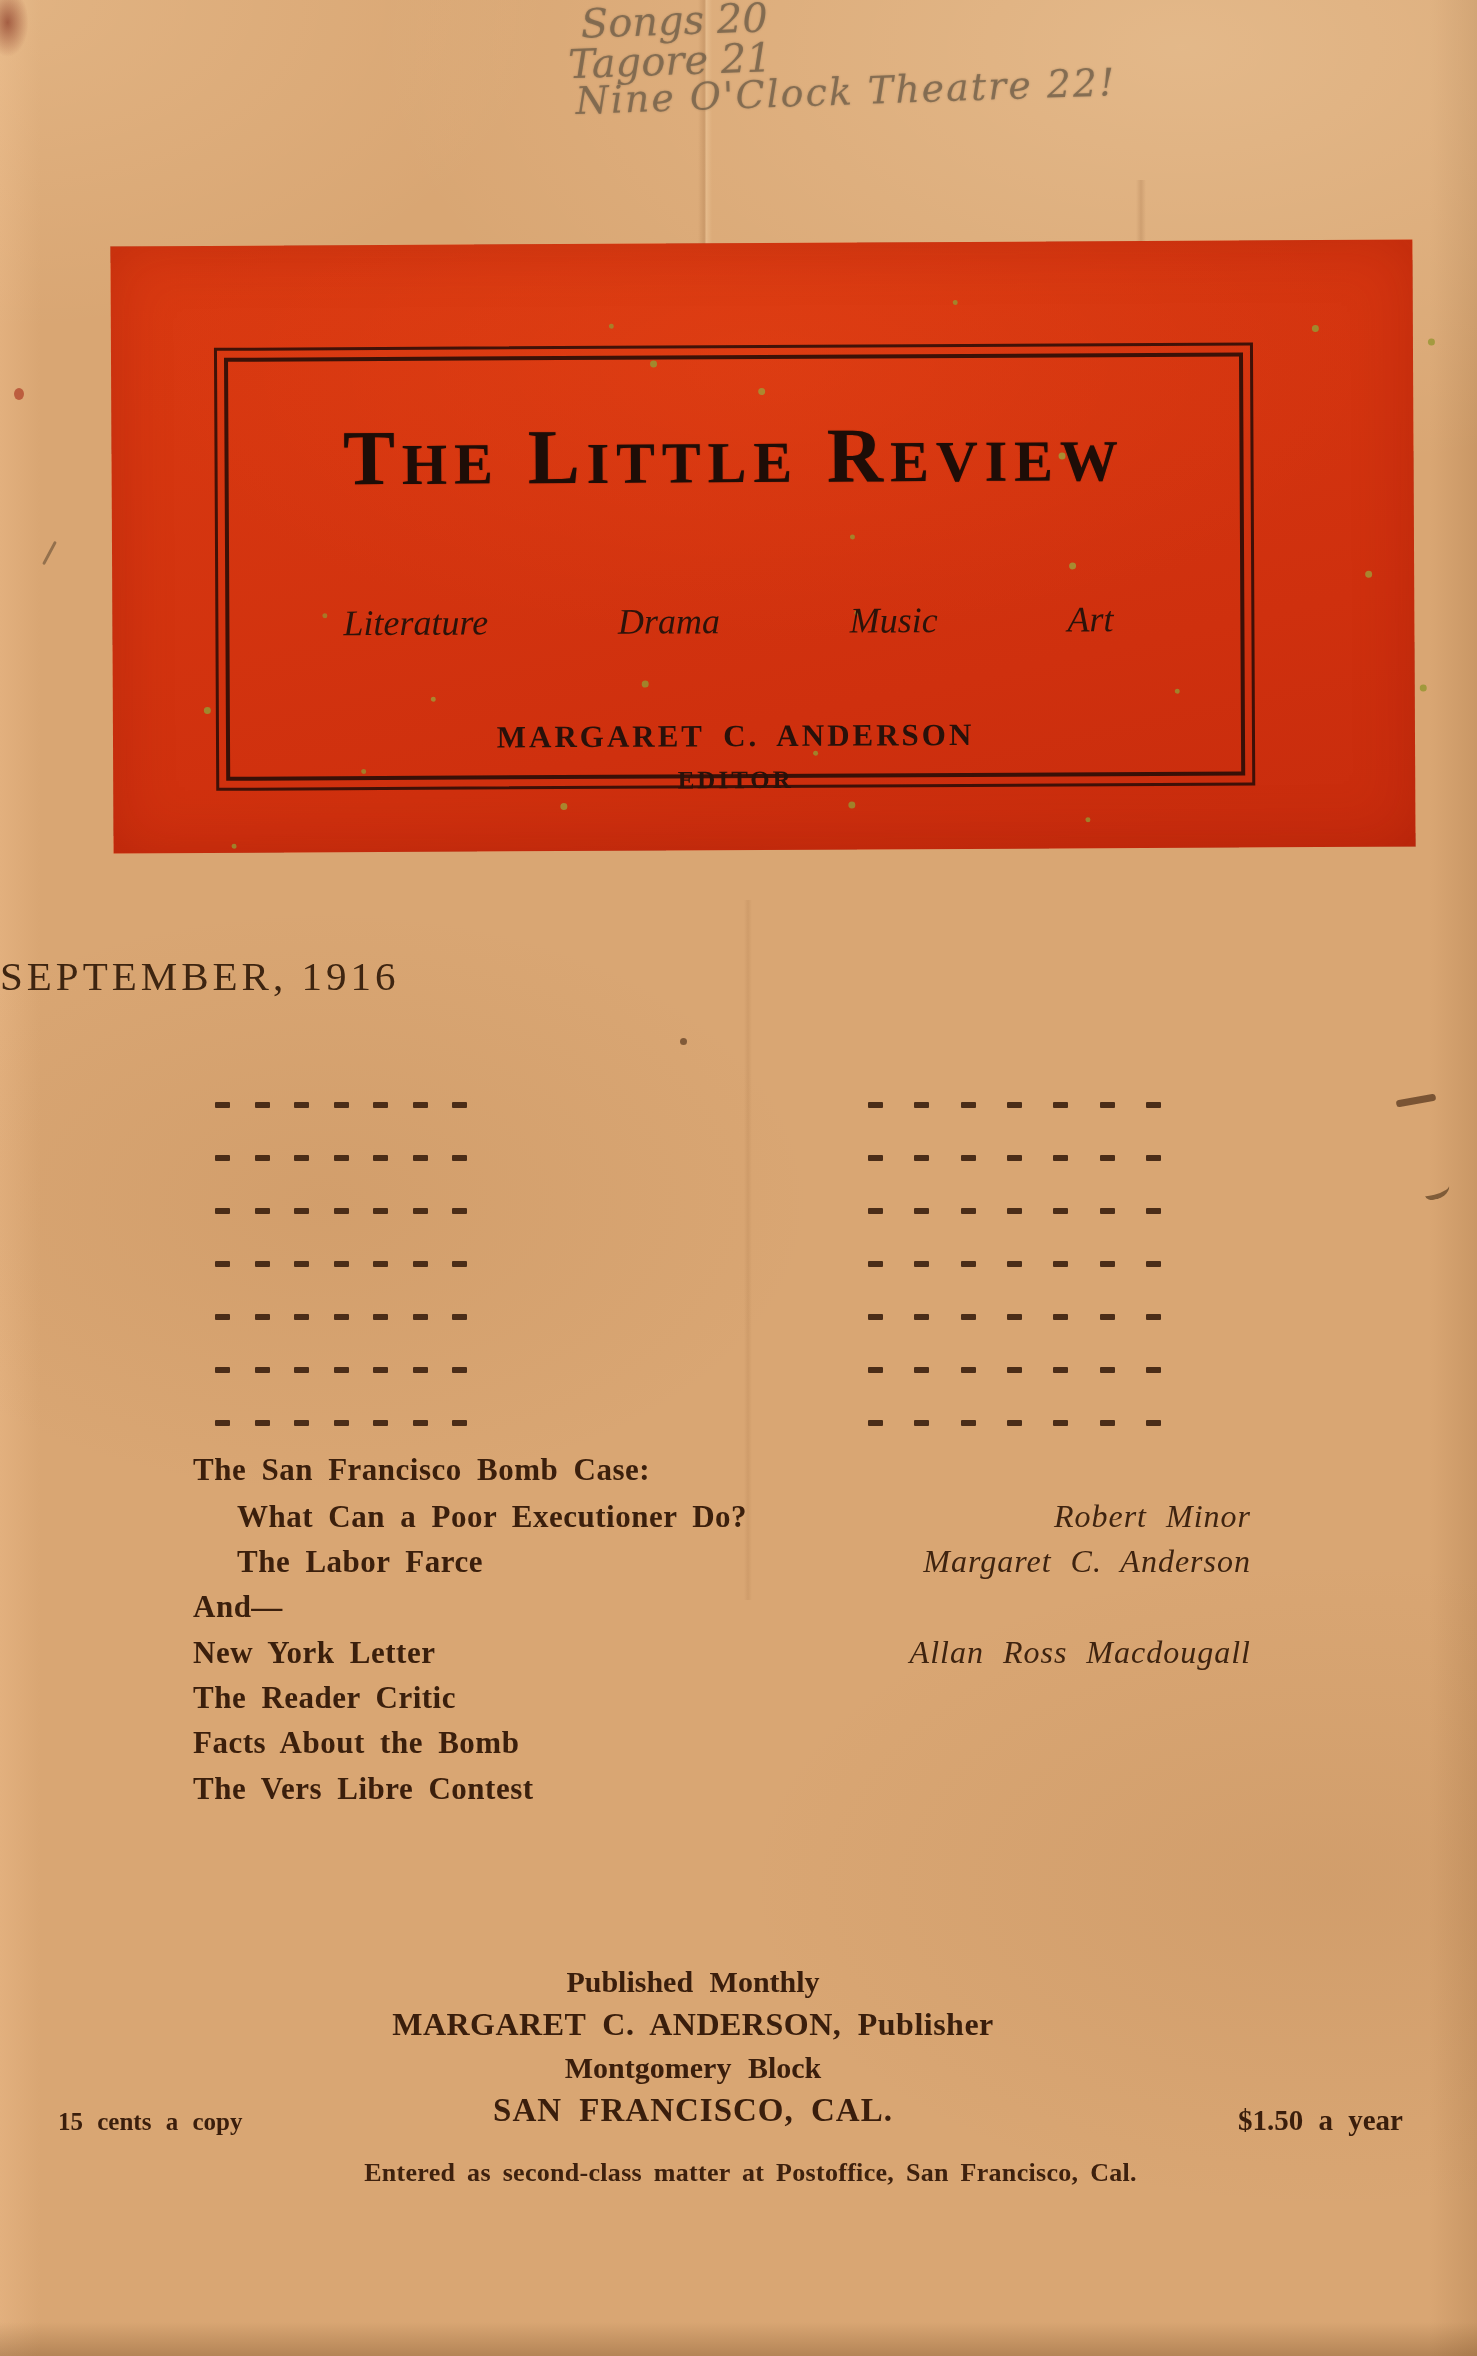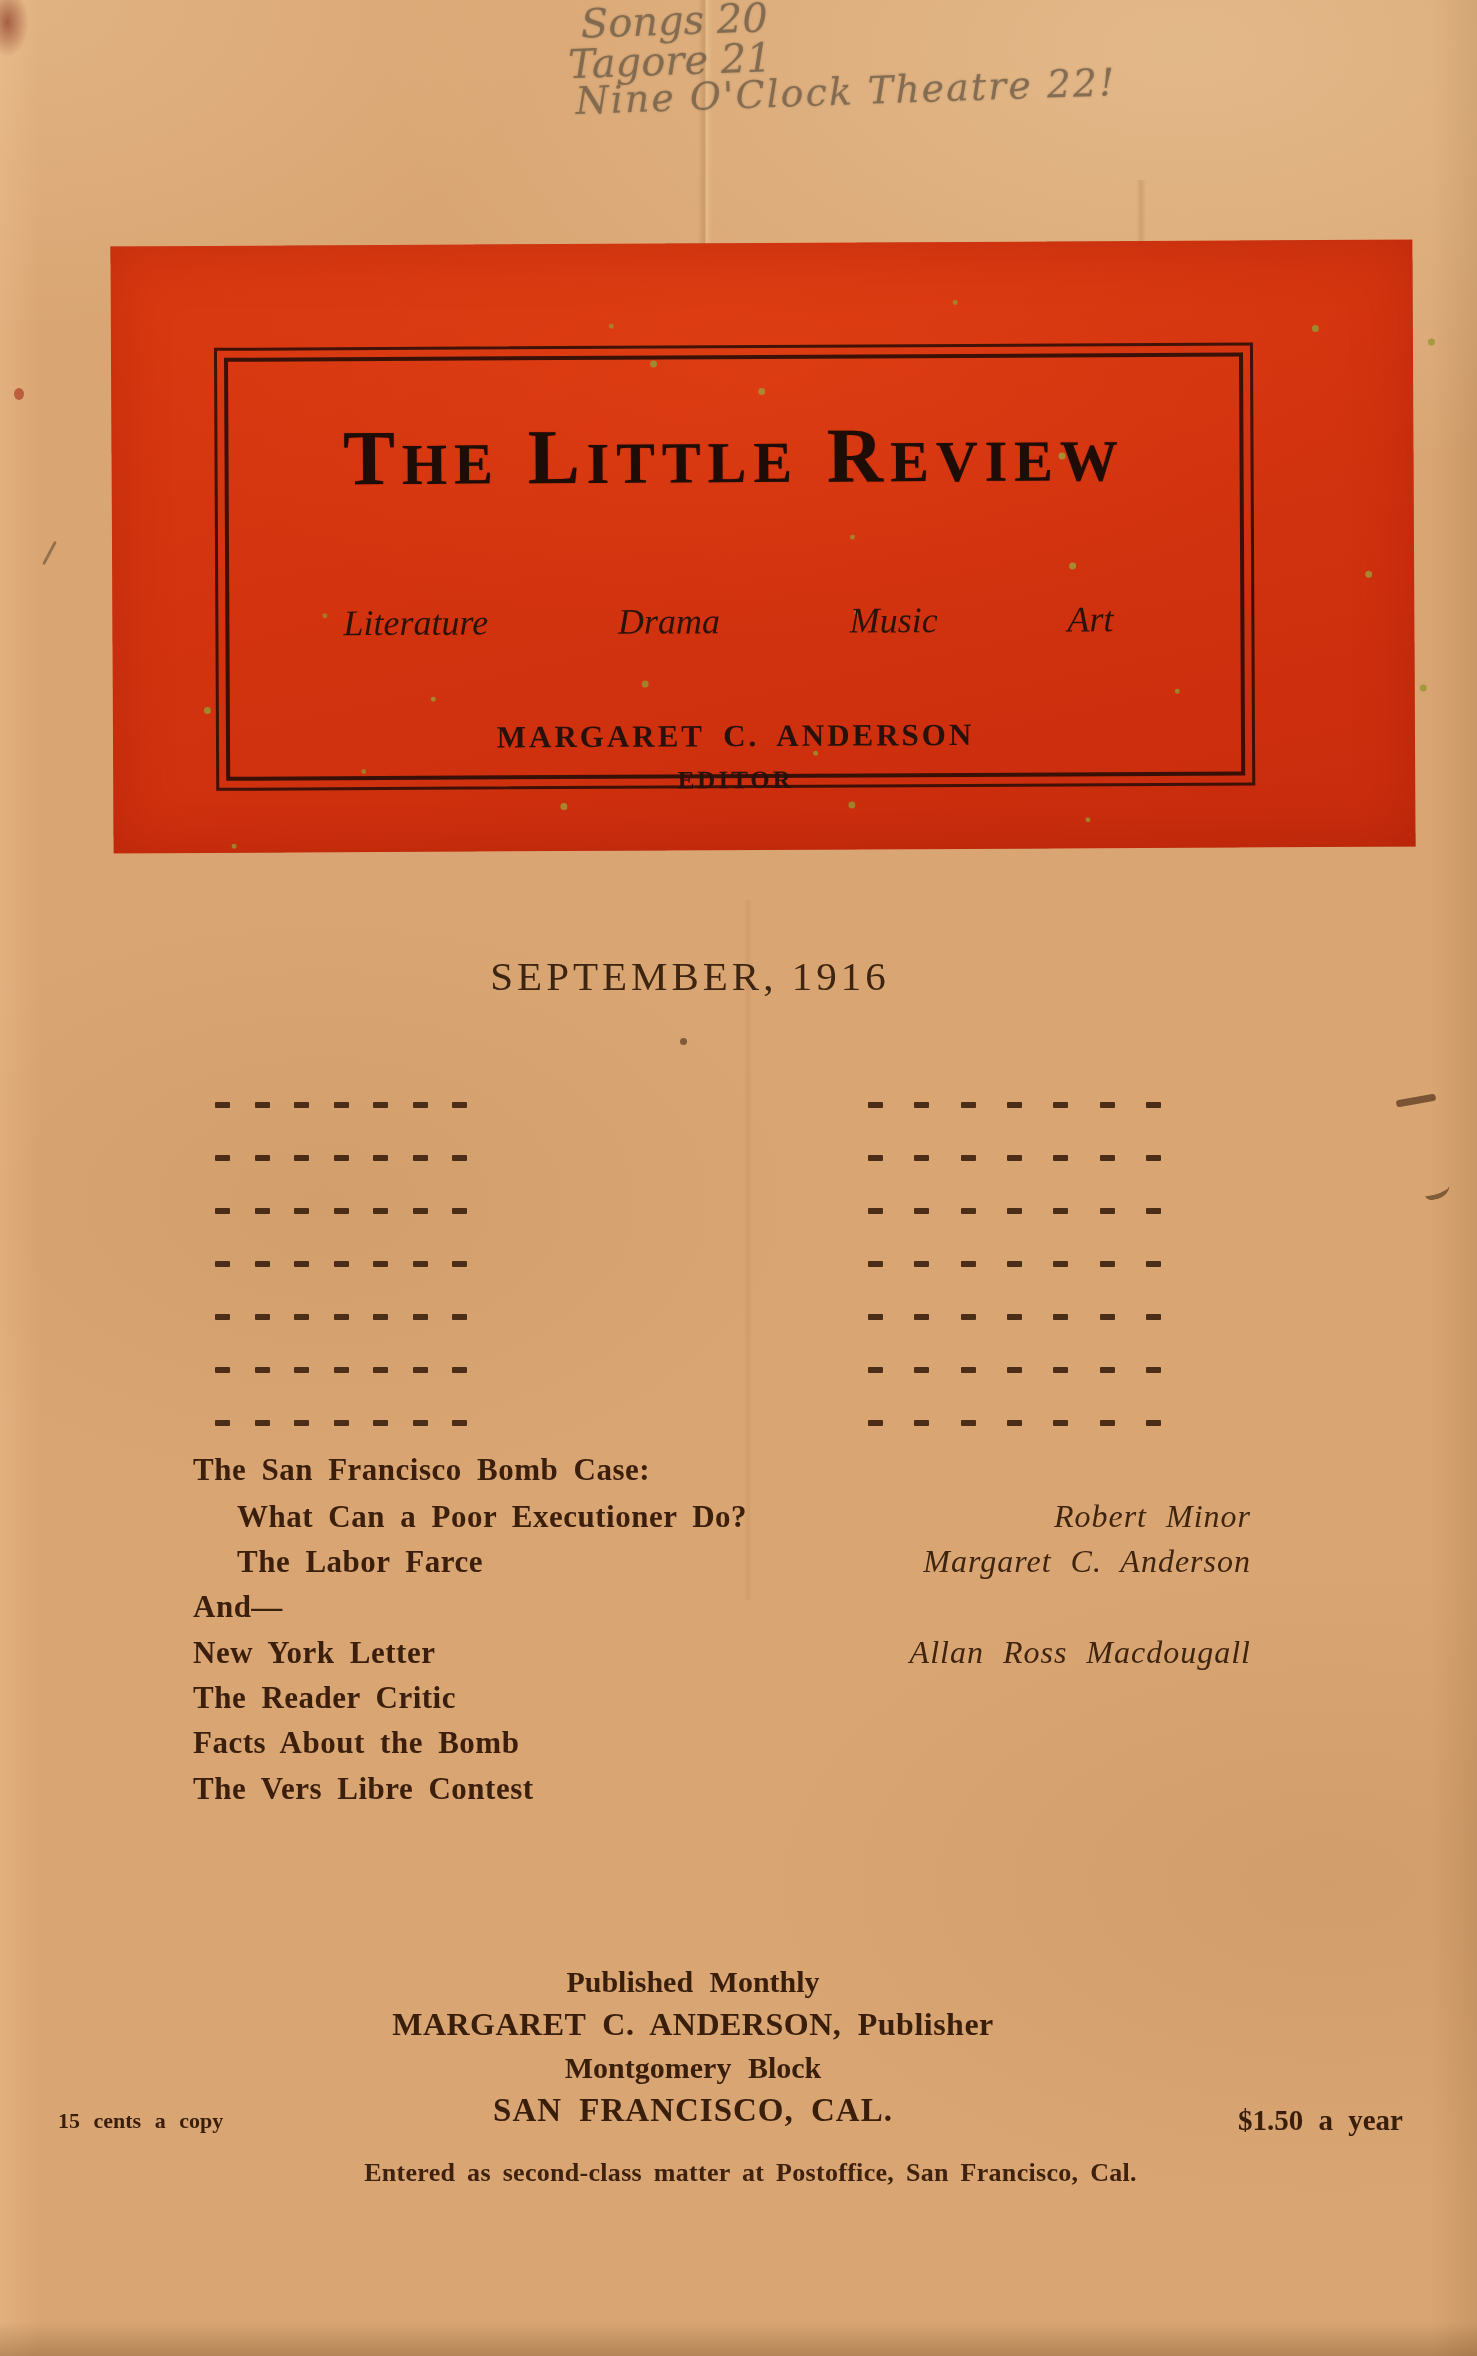--- a/index.html
+++ b/index.html
@@ -80,21 +80,21 @@
   .title-word::first-letter{font-size:1.34em;}
   .masthead-categories{position:absolute;left:125px;top:252px;width:770px;
     display:flex;justify-content:space-between;
     font-style:italic;font-size:36px;color:#2c130a;font-weight:500;}
   .masthead-editor{position:absolute;left:0;top:370px;width:100%;text-align:center;
     font-size:31px;letter-spacing:3px;word-spacing:8px;color:#28110a;font-weight:600;}
   .masthead-editor-title{position:absolute;left:0;top:418px;width:100%;text-align:center;
     font-size:25px;letter-spacing:3px;color:#28110a;font-weight:600;}
 
   
-  .issue-date{position:absolute;left:0;top:952px;width:1380px;text-align:center;
+  .issue-date{position:absolute;left:0;top:952px;width:1380px;
     font-size:41px;letter-spacing:4px;color:#3e2511;}
 
   
   .dash-grid{position:absolute;left:0;top:1102px;width:100%;}
   .dash-col{position:absolute;top:0;}
   .dash-col-left{left:215px;width:252px;}
   .dash-col-right{left:868px;width:293px;}
   .dash-row{display:flex;justify-content:space-between;height:6px;margin-bottom:47px;}
   .dash{width:15px;height:6px;border-radius:1px;background:#3f2310;opacity:.92;}
 
@@ -108,21 +108,21 @@
 
   
   .imprint{position:absolute;left:3px;top:1960px;width:1380px;text-align:center;
     color:#3a1e0c;font-weight:700;}
   .imprint-line{line-height:43px;white-space:nowrap;}
   .il-0{font-size:30px;word-spacing:9px;}
   .il-1{font-size:32px;word-spacing:8px;letter-spacing:.5px;}
   .il-2{font-size:30px;word-spacing:9px;}
   .il-3{font-size:33px;word-spacing:8px;letter-spacing:1px;}
 
-  .price-copy{position:absolute;left:58px;top:2108px;font-size:22px;font-weight:700;
+  .price-copy{position:absolute;left:58px;top:2108px;font-size:25px;font-weight:700;
     word-spacing:8px;color:#3a1e0c;white-space:nowrap;}
   .price-year{position:absolute;right:74px;top:2104px;font-size:29px;font-weight:700;
     word-spacing:8px;color:#3a1e0c;white-space:nowrap;}
   .entered-line{position:absolute;left:0;top:2158px;width:1477px;text-align:center;
     font-size:26px;font-weight:700;word-spacing:5px;letter-spacing:.3px;color:#3e210e;margin-left:12px;}
 </style>
 </head>
 <body>
 
 <div class="page">

